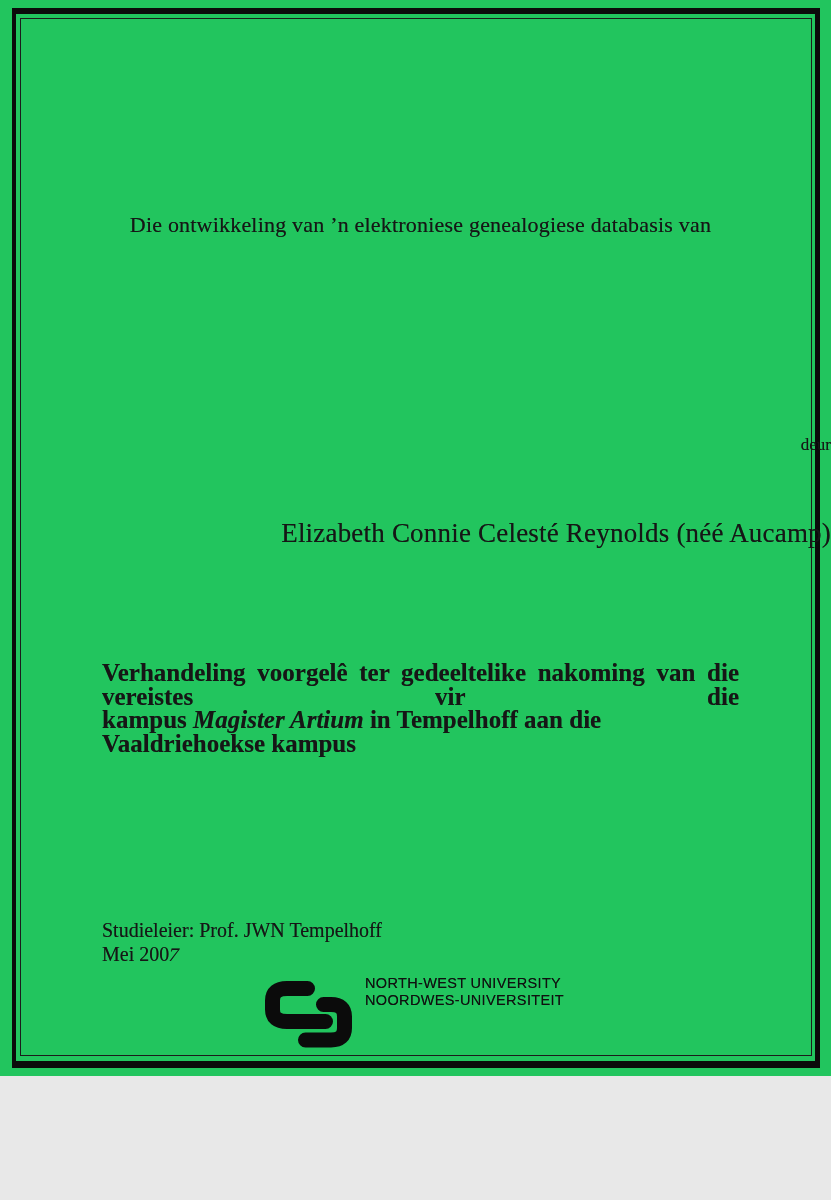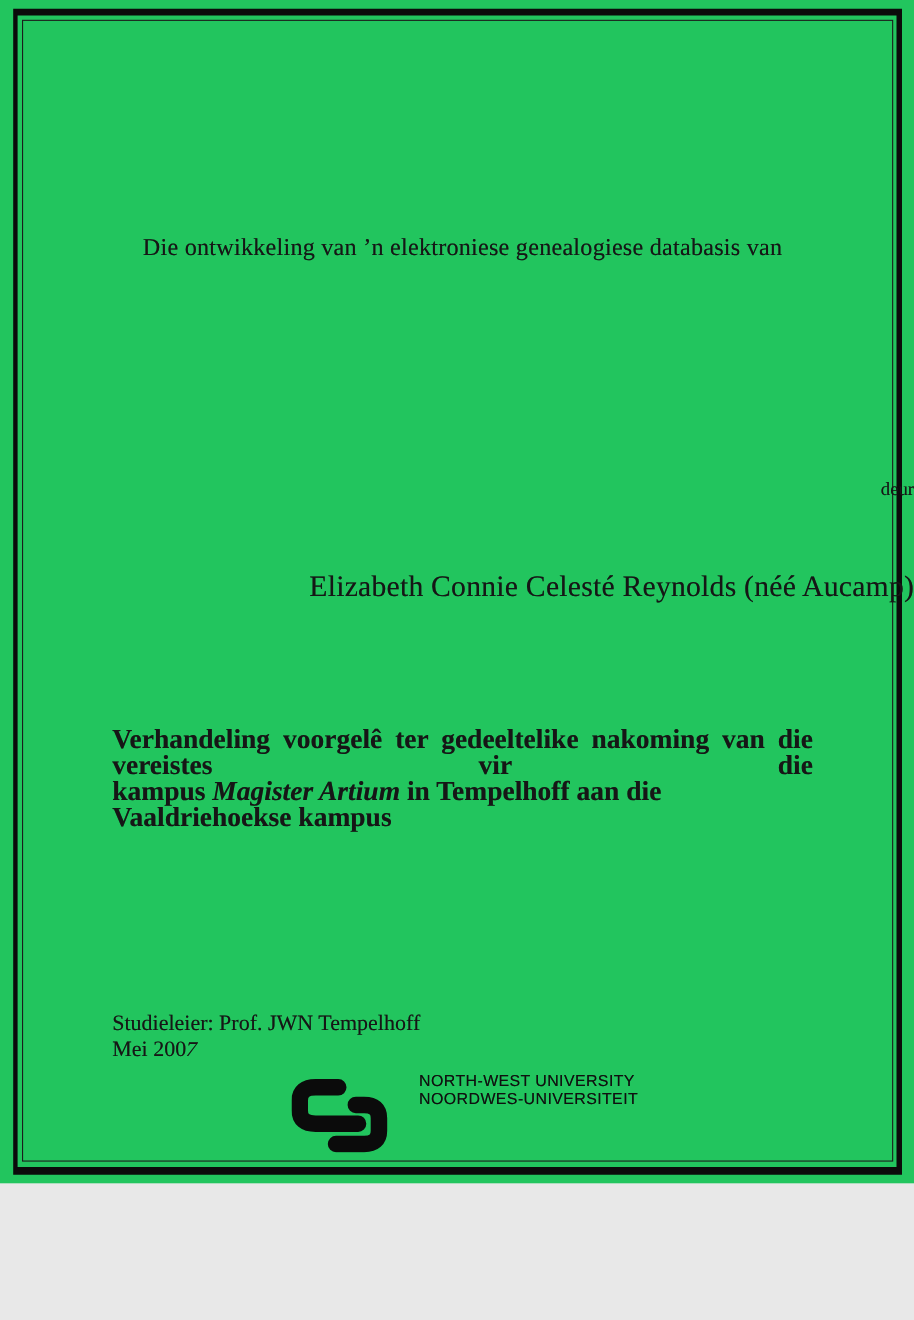--- a/index.html
+++ b/index.html
@@ -112,21 +112,21 @@
     left: 55px;
     top: 2px;
     font-family: "Liberation Sans", sans-serif;
     font-size: 14.5px;
     line-height: 17.2px;
     letter-spacing: 0.35px;
     color: #101010;
     white-space: nowrap;
     text-shadow: 0 0 0.5px rgba(10,10,10,0.6);
   }
-  .logo-text .indented { margin-left: 61px; }
+  .logo-text .indented { margin-left: 45px; }
 </style>
 </head>
 <body>
 
 <div class="page">
 
   <div class="frame-outer"></div>
   <div class="frame-inner"></div>
 
   <div class="thesis-title">

